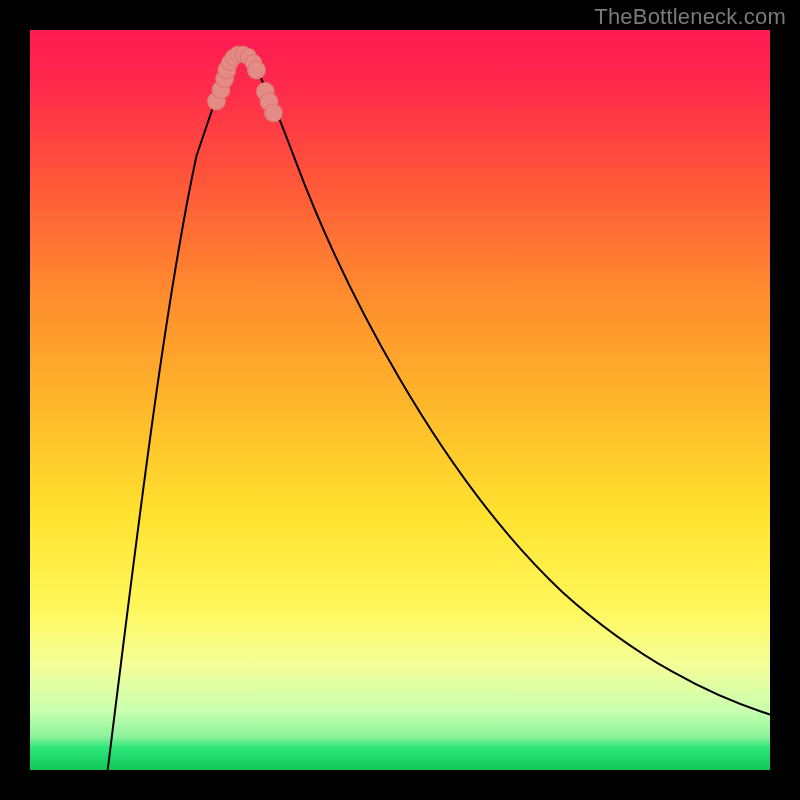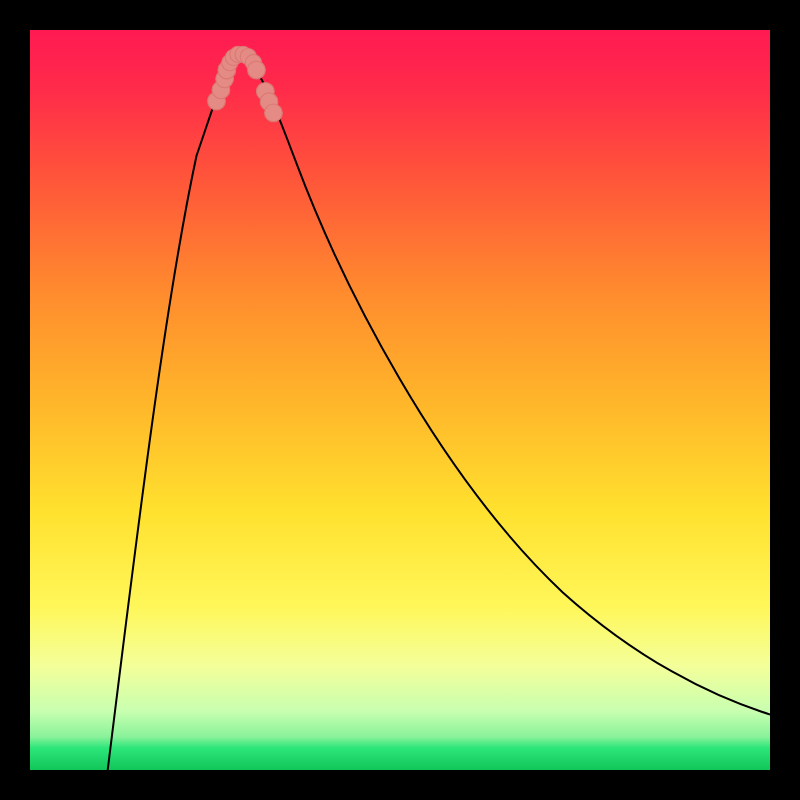--- a/index.html
+++ b/index.html
@@ -34,20 +34,21 @@
     letter-spacing: 0.2px;
     z-index: 10;
   }
   svg { display: block; }
 </style>
 </head>
 <body>
 
 <div class="frame">
 
+  <div class="watermark">TheBottleneck.com</div>
 
   <div class="plot-area">
     <svg viewBox="0 0 100 100" preserveAspectRatio="none" width="740" height="740">
       <defs>
         <linearGradient id="bg-grad" x1="0" y1="0" x2="0" y2="1">
         <stop offset="0%" stop-color="#ff1a52"></stop>
             <stop offset="8%" stop-color="#ff2b4a"></stop>
             <stop offset="20%" stop-color="#ff553a"></stop>
             <stop offset="35%" stop-color="#ff8a2e"></stop>
             <stop offset="50%" stop-color="#ffb52a"></stop>

